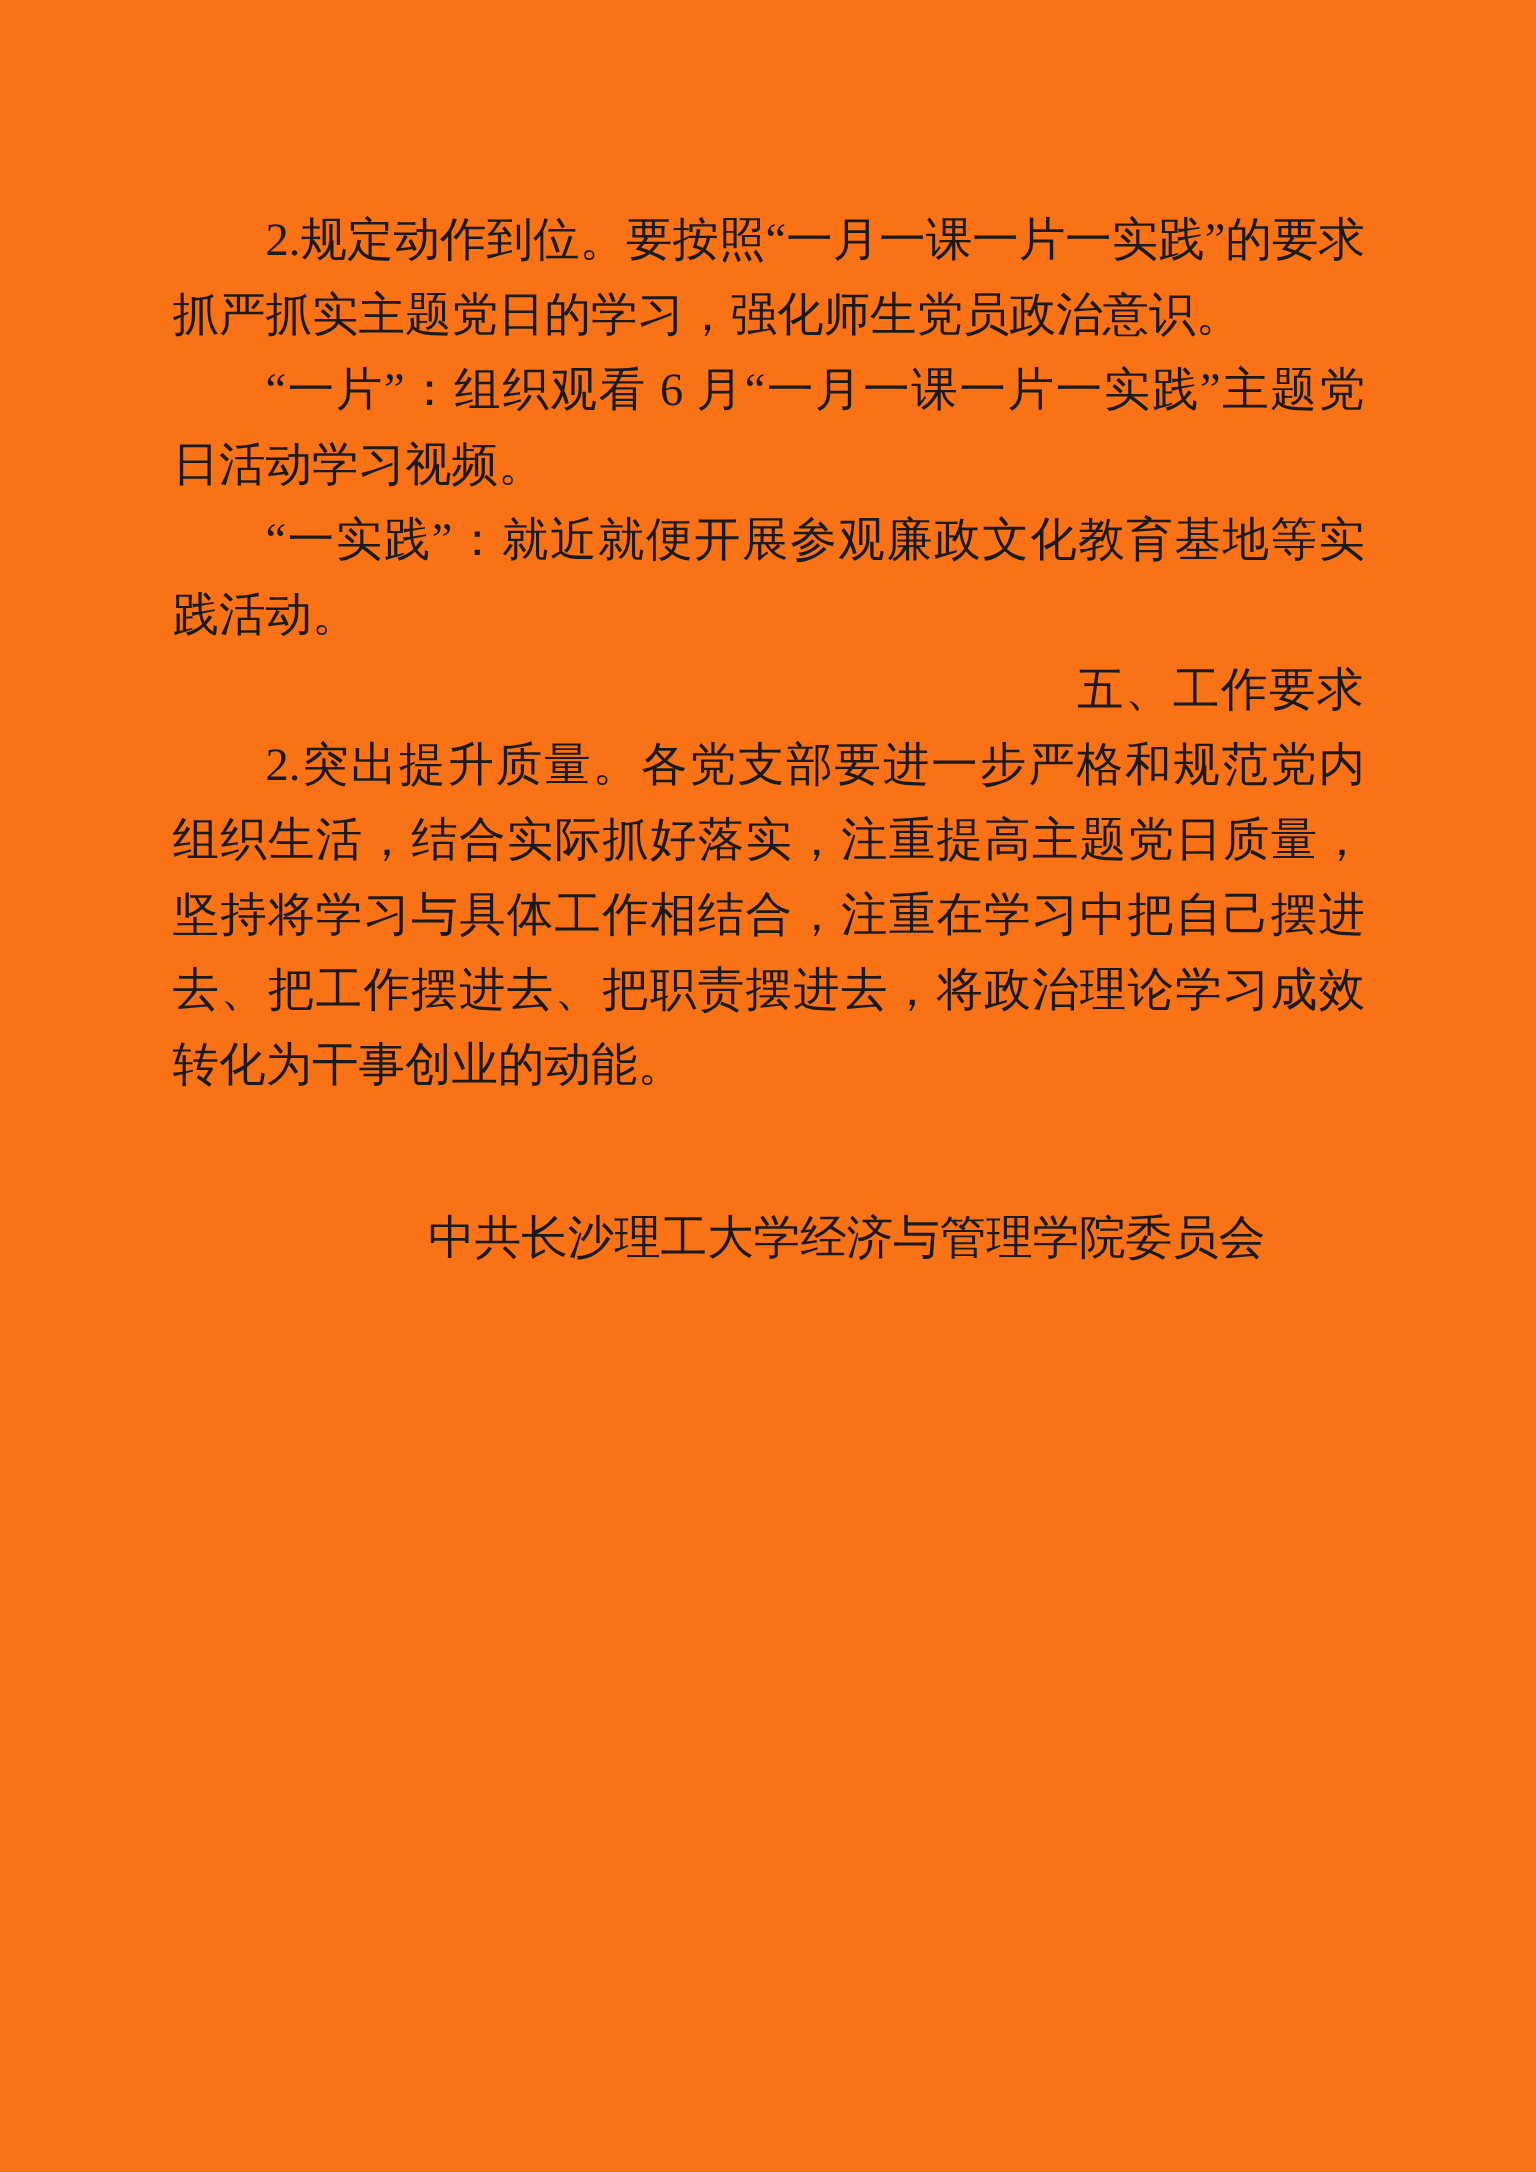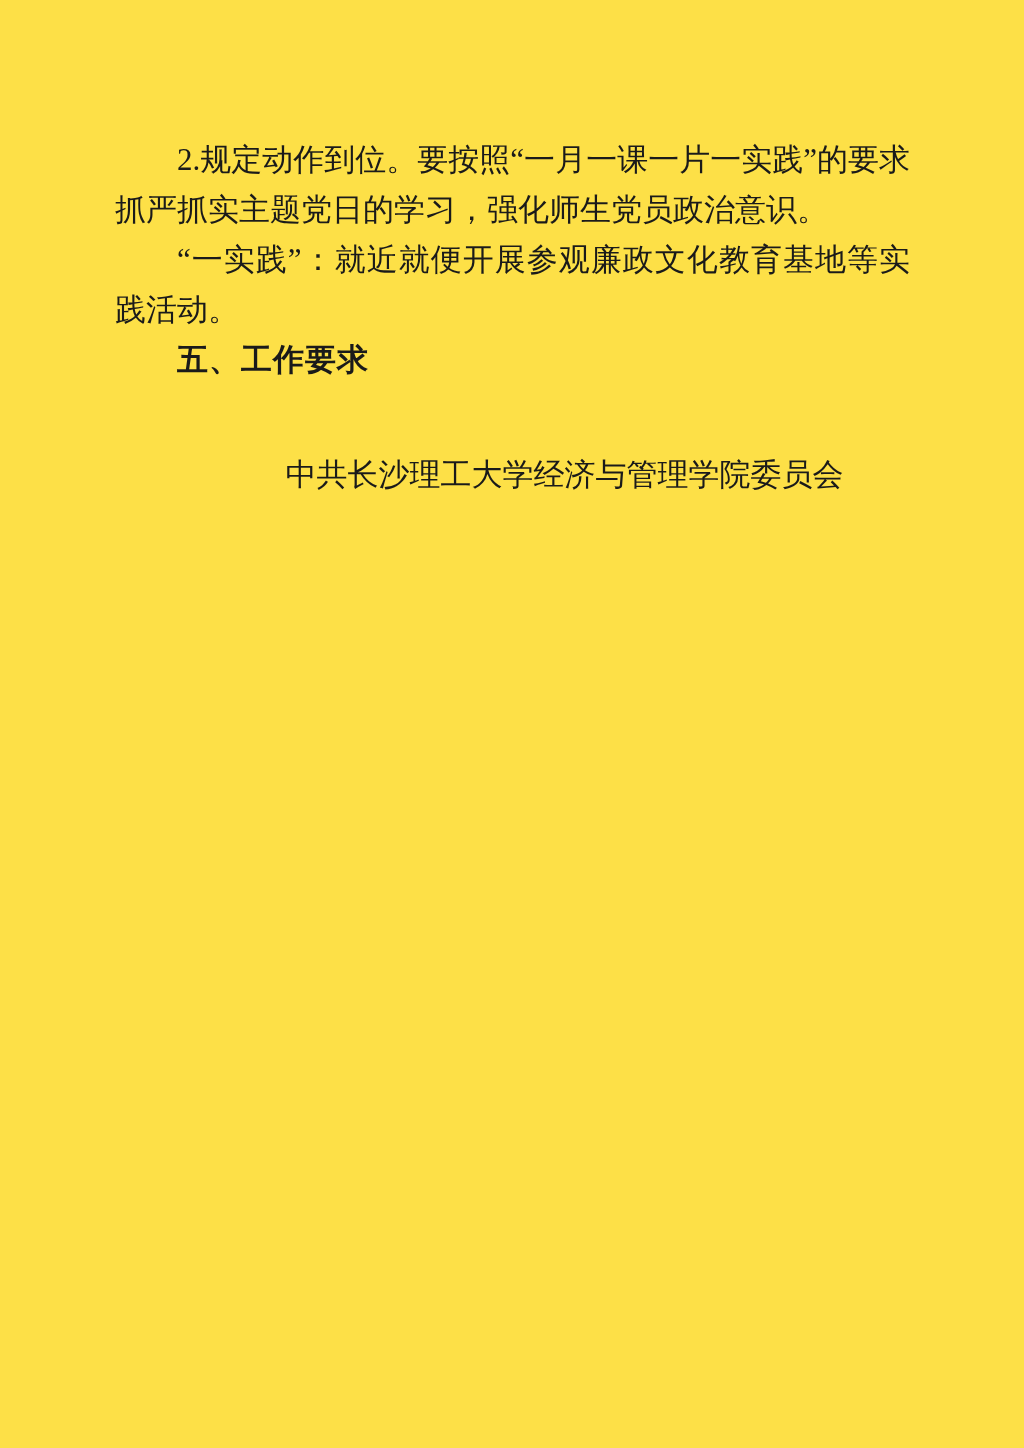--- a/index.html
+++ b/index.html
@@ -4,21 +4,21 @@
 <style>
   html, body {
     margin: 0;
     padding: 0;
     background: #ffffff;
   }
   .page {
     position: relative;
     width: 1024px;
     height: 1448px;
-    background: #fde047;
+    background: #f97316;
     overflow: hidden;
     font-family: "Liberation Serif", "DejaVu Serif", serif;
     color: #1a1a1a;
   }
   .doc-body {
     position: absolute;
     top: 135px;
     left: 115px;
     width: 795px;
     font-size: 31px;
@@ -27,23 +27,23 @@
   .para-body {
     margin: 0;
     text-indent: 2em;
     text-align: justify;
     text-justify: inter-ideograph;
     font-weight: normal;
   }
   .para-heading {
     margin: 0;
     text-indent: 2em;
-    text-align: left;
+    text-align: right;
     font-family: "Liberation Sans", "DejaVu Sans", sans-serif;
-    font-weight: bold;
+    font-weight: normal;
     letter-spacing: 1px;
   }
   .signature-block {
     margin-top: 62px;
   }
   .signature-org {
     position: relative;
     left: 52px;
     margin: 0;
     text-align: center;
@@ -51,22 +51,24 @@
     line-height: 55px;
   }
 </style>
 </head>
 <body>
 
 <div class="page">
   <div class="doc-body">
 
     <p class="para-body">2.规定动作到位。要按照“一月一课一片一实践”的要求抓严抓实主题党日的学习，强化师生党员政治意识。</p>
+      <p class="para-body">“一片”：组织观看 6 月“一月一课一片一实践”主题党日活动学习视频。</p>
       <p class="para-body">“一实践”：就近就便开展参观廉政文化教育基地等实践活动。</p>
       <p class="para-heading">五、工作要求</p>
+      <p class="para-body">2.突出提升质量。各党支部要进一步严格和规范党内组织生活，结合实际抓好落实，注重提高主题党日质量，坚持将学习与具体工作相结合，注重在学习中把自己摆进去、把工作摆进去、把职责摆进去，将政治理论学习成效转化为干事创业的动能。</p>
 
     <div class="signature-block">
       <p class="signature-org">中共长沙理工大学经济与管理学院委员会</p>
 
     </div>
 
   </div>
 </div>
 
 </body></html>

